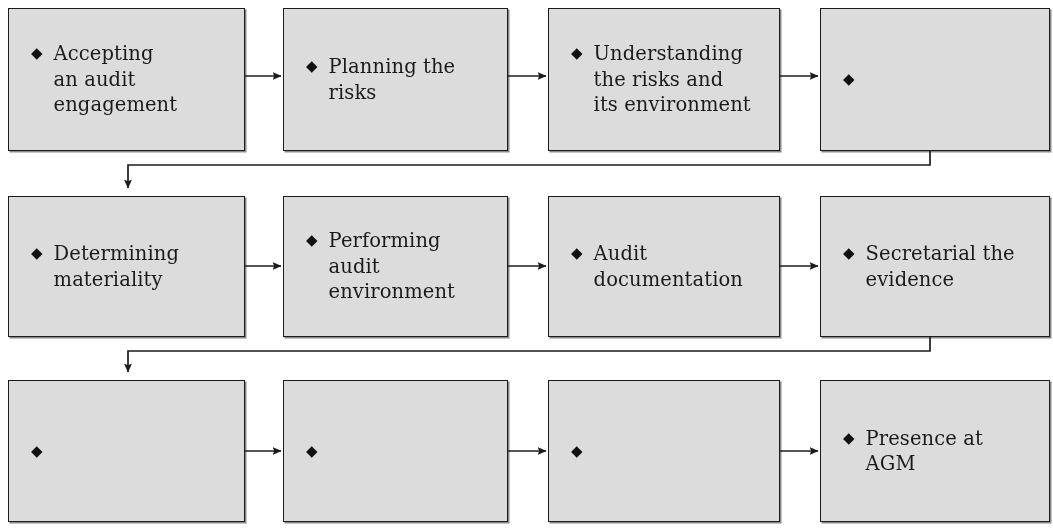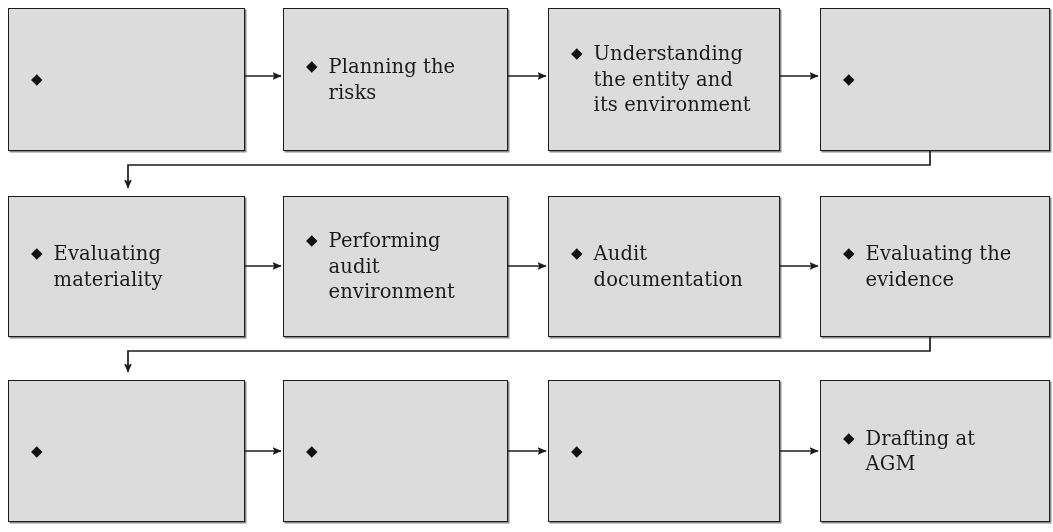--- a/index.html
+++ b/index.html
@@ -98,50 +98,53 @@
     <line x1="245" y1="451" x2="281" y2="451" stroke="#1c1c1c" stroke-width="1.7" marker-end="url(#arrowhead)"></line>
     <line x1="508" y1="451" x2="546" y2="451" stroke="#1c1c1c" stroke-width="1.7" marker-end="url(#arrowhead)"></line>
     <line x1="780" y1="451" x2="818" y2="451" stroke="#1c1c1c" stroke-width="1.7" marker-end="url(#arrowhead)"></line>
   </svg>
 
   <div id="box-layer">
 
     <div class="process-box col-1 row-1">
       <div class="box-inner">
         <span class="bullet-diamond">◆</span>
+        <span class="box-label">Accepting
+an audit
+engagement</span>
       </div>
     </div>
 
     <div class="process-box col-2 row-1">
       <div class="box-inner">
         <span class="bullet-diamond">◆</span>
         <span class="box-label">Planning the
 risks</span>
       </div>
     </div>
 
     <div class="process-box col-3 row-1">
       <div class="box-inner">
         <span class="bullet-diamond">◆</span>
         <span class="box-label">Understanding
-the entity and
+the risks and
 its environment</span>
       </div>
     </div>
 
     <div class="process-box col-4 row-1">
       <div class="box-inner">
         <span class="bullet-diamond">◆</span>
       </div>
     </div>
 
     <div class="process-box col-1 row-2">
       <div class="box-inner">
         <span class="bullet-diamond">◆</span>
-        <span class="box-label">Evaluating
+        <span class="box-label">Determining
 materiality</span>
       </div>
     </div>
 
     <div class="process-box col-2 row-2">
       <div class="box-inner">
         <span class="bullet-diamond">◆</span>
         <span class="box-label">Performing
 audit
 environment</span>
@@ -152,21 +155,21 @@
       <div class="box-inner">
         <span class="bullet-diamond">◆</span>
         <span class="box-label">Audit
 documentation</span>
       </div>
     </div>
 
     <div class="process-box col-4 row-2">
       <div class="box-inner">
         <span class="bullet-diamond">◆</span>
-        <span class="box-label">Evaluating the
+        <span class="box-label">Secretarial the
 evidence</span>
       </div>
     </div>
 
     <div class="process-box col-1 row-3">
       <div class="box-inner">
         <span class="bullet-diamond">◆</span>
       </div>
     </div>
 
@@ -178,19 +181,19 @@
 
     <div class="process-box col-3 row-3">
       <div class="box-inner">
         <span class="bullet-diamond">◆</span>
       </div>
     </div>
 
     <div class="process-box col-4 row-3">
       <div class="box-inner">
         <span class="bullet-diamond">◆</span>
-        <span class="box-label">Drafting at
+        <span class="box-label">Presence at
 AGM</span>
       </div>
     </div>
 
   </div>
 </div>
 
 </body></html>

